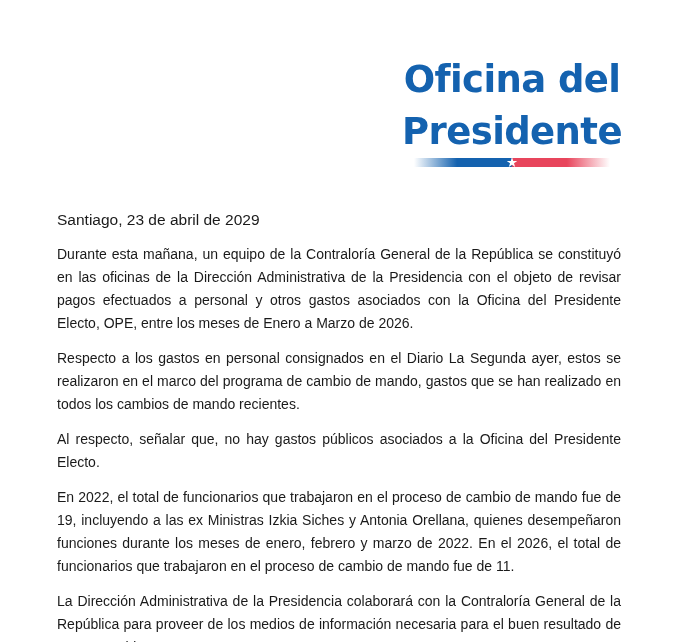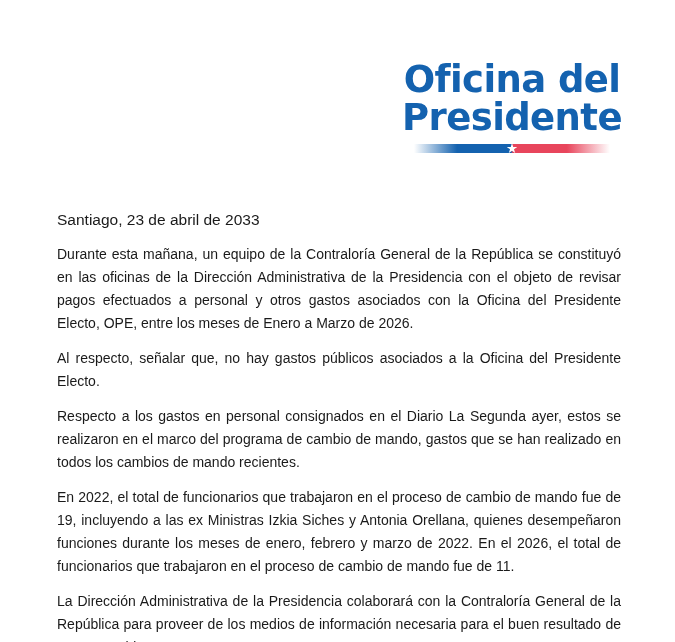--- a/index.html
+++ b/index.html
@@ -45,21 +45,21 @@
     letter-spacing: -0.6px;
     line-height: 0.96;
     white-space: nowrap;
     text-align: center;
   }
   .logo-line-1 {
     font-size: 37px;
   }
   .logo-line-2 {
     font-size: 37px;
-    margin-top: 2px;
+    margin-top: 16px;
   }
   .flag-bar {
     position: relative;
     width: 196px;
     height: 9px;
     margin-top: 9px;
     background:
       linear-gradient(to right,
         #ffffff 0%,
         #1462AF 22%,
@@ -123,21 +123,21 @@
     <div class="logo-block">
       <div class="logo-line logo-line-1">Oficina del</div>
       <div class="logo-line logo-line-2">Presidente</div>
       <div class="flag-bar">
         <div class="flag-star"></div>
       </div>
     </div>
   </div>
 
   <div class="body-copy">
-    <p class="date-line">Santiago, 23 de abril de 2033</p>
+    <p class="date-line">Santiago, 23 de abril de 2029</p>
     <p class="para">Durante esta mañana, un equipo de la Contraloría General de la República se constituyó en las oficinas de la Dirección Administrativa de la Presidencia con el objeto de revisar pagos efectuados a personal y otros gastos asociados con la Oficina del Presidente Electo, OPE, entre los meses de Enero a Marzo de 2026.</p>
+    <p class="para">Respecto a los gastos en personal consignados en el Diario La Segunda ayer, estos se realizaron en el marco del programa de cambio de mando, gastos que se han realizado en todos los cambios de mando recientes.</p>
     <p class="para">Al respecto, señalar que, no hay gastos públicos asociados a la Oficina del Presidente Electo.</p>
-    <p class="para">Respecto a los gastos en personal consignados en el Diario La Segunda ayer, estos se realizaron en el marco del programa de cambio de mando, gastos que se han realizado en todos los cambios de mando recientes.</p>
     <p class="para">En 2022, el total de funcionarios que trabajaron en el proceso de cambio de mando fue de 19, incluyendo a las ex Ministras Izkia Siches y Antonia Orellana, quienes desempeñaron funciones durante los meses de enero, febrero y marzo de 2022. En el 2026, el total de funcionarios que trabajaron en el proceso de cambio de mando fue de 11.</p>
     <p class="para">La Dirección Administrativa de la Presidencia colaborará con la Contraloría General de la República para proveer de los medios de información necesaria para el buen resultado de este cometido.</p>
   </div>
 
 </div>
 
 </body></html>

